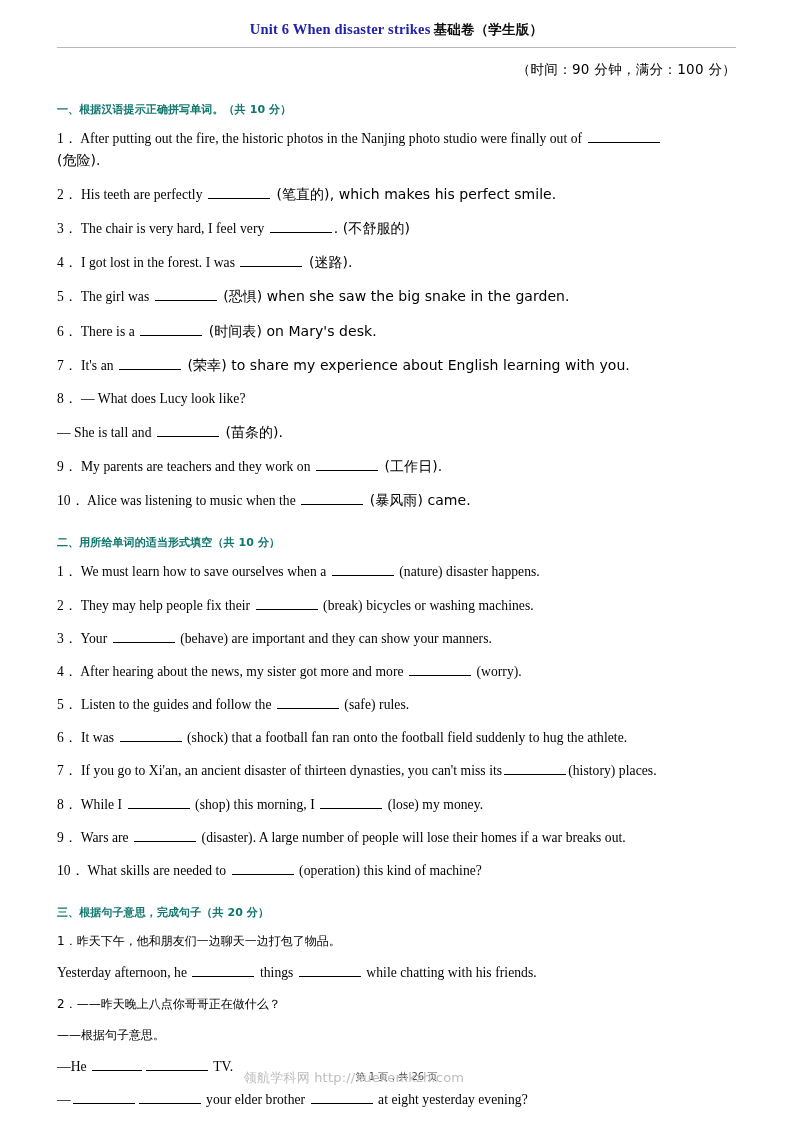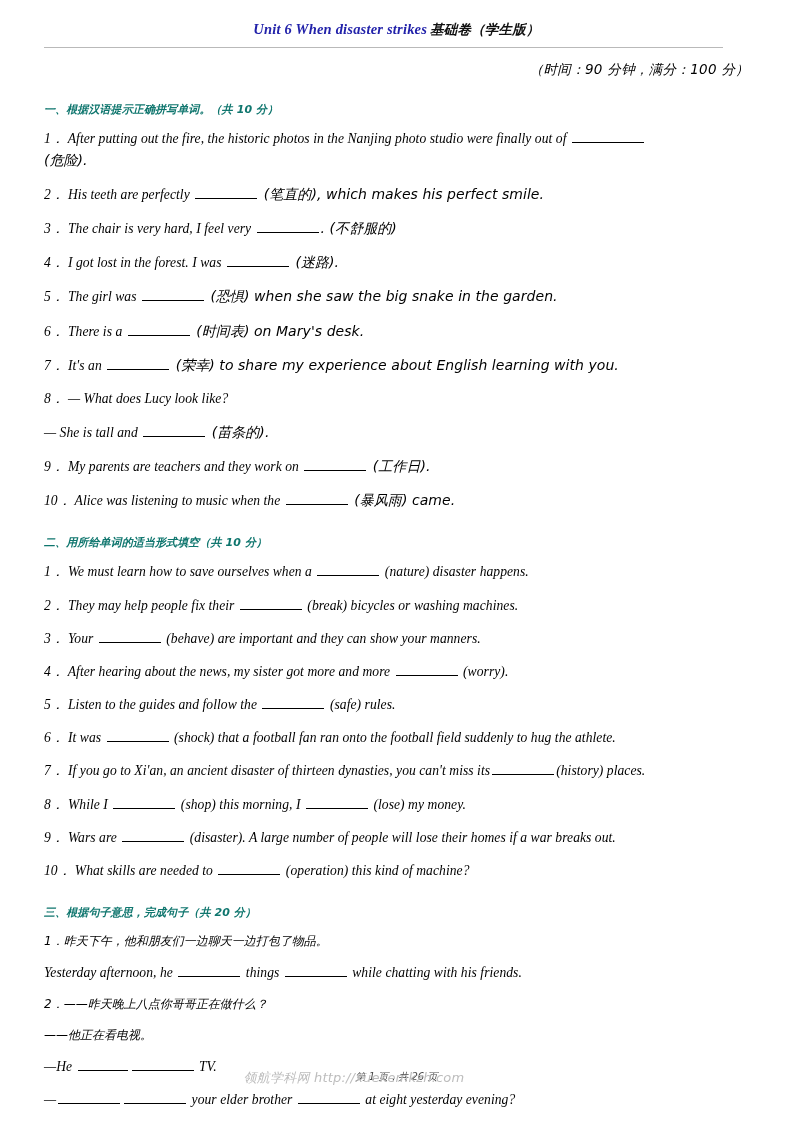--- a/index.html
+++ b/index.html
@@ -14,22 +14,21 @@
     font-family: "Liberation Serif", "DejaVu Serif", serif;
     color: #000000;
     overflow: hidden;
   }
 
   .page {
     position: relative;
     width: 793px;
     height: 1122px;
     box-sizing: border-box;
-    padding: 0 44px;
-    font-style: italic;
+    padding: 0 57px;
   }
 
   
   .doc-title {
     text-align: center;
     font-size: 14.5px;
     font-weight: bold;
     letter-spacing: 0.2px;
     padding-top: 20px;
     line-height: 1.35;
@@ -257,21 +256,21 @@
 
   <div class="qline">
     <span>Yesterday afternoon, he </span><span class="blank b-md"></span><span> things </span><span class="blank b-md"></span><span> while chatting with his friends.</span>
   </div>
 
   <div class="cn-line">
     <span>2．</span><span>——昨天晚上八点你哥哥正在做什么？</span>
   </div>
 
   <div class="cn-line">
-    <span>——他正在看电视。</span>
+    <span>——根据句子意思。</span>
   </div>
 
   <div class="qline">
     <span>—He </span><span class="blank b-sm"></span><span class="blank b-md"></span><span> TV.</span>
   </div>
 
   <div class="qline">
     <span>—</span><span class="blank b-md"></span><span class="blank b-md"></span><span> your elder brother </span><span class="blank b-md"></span><span> at eight yesterday evening?</span>
   </div>
 

